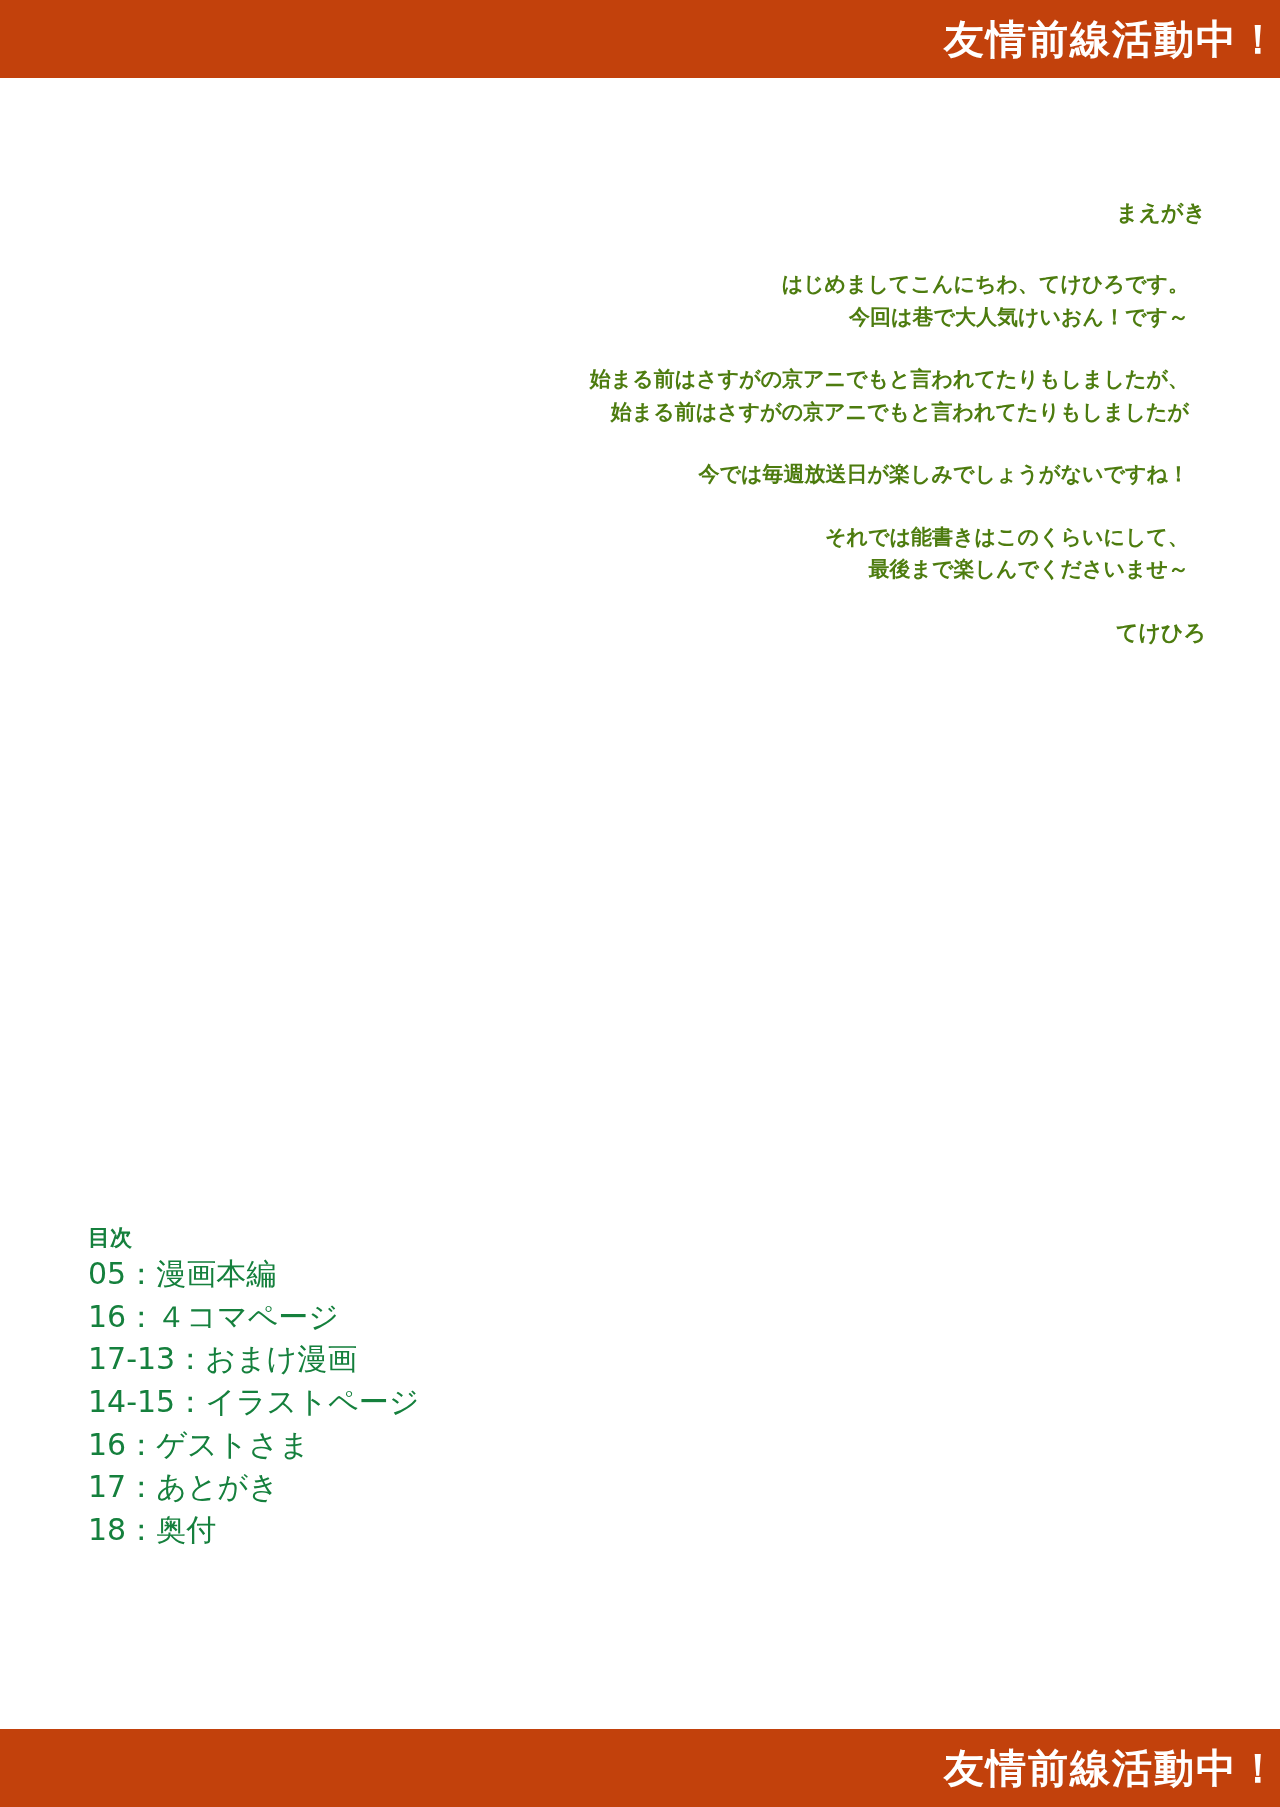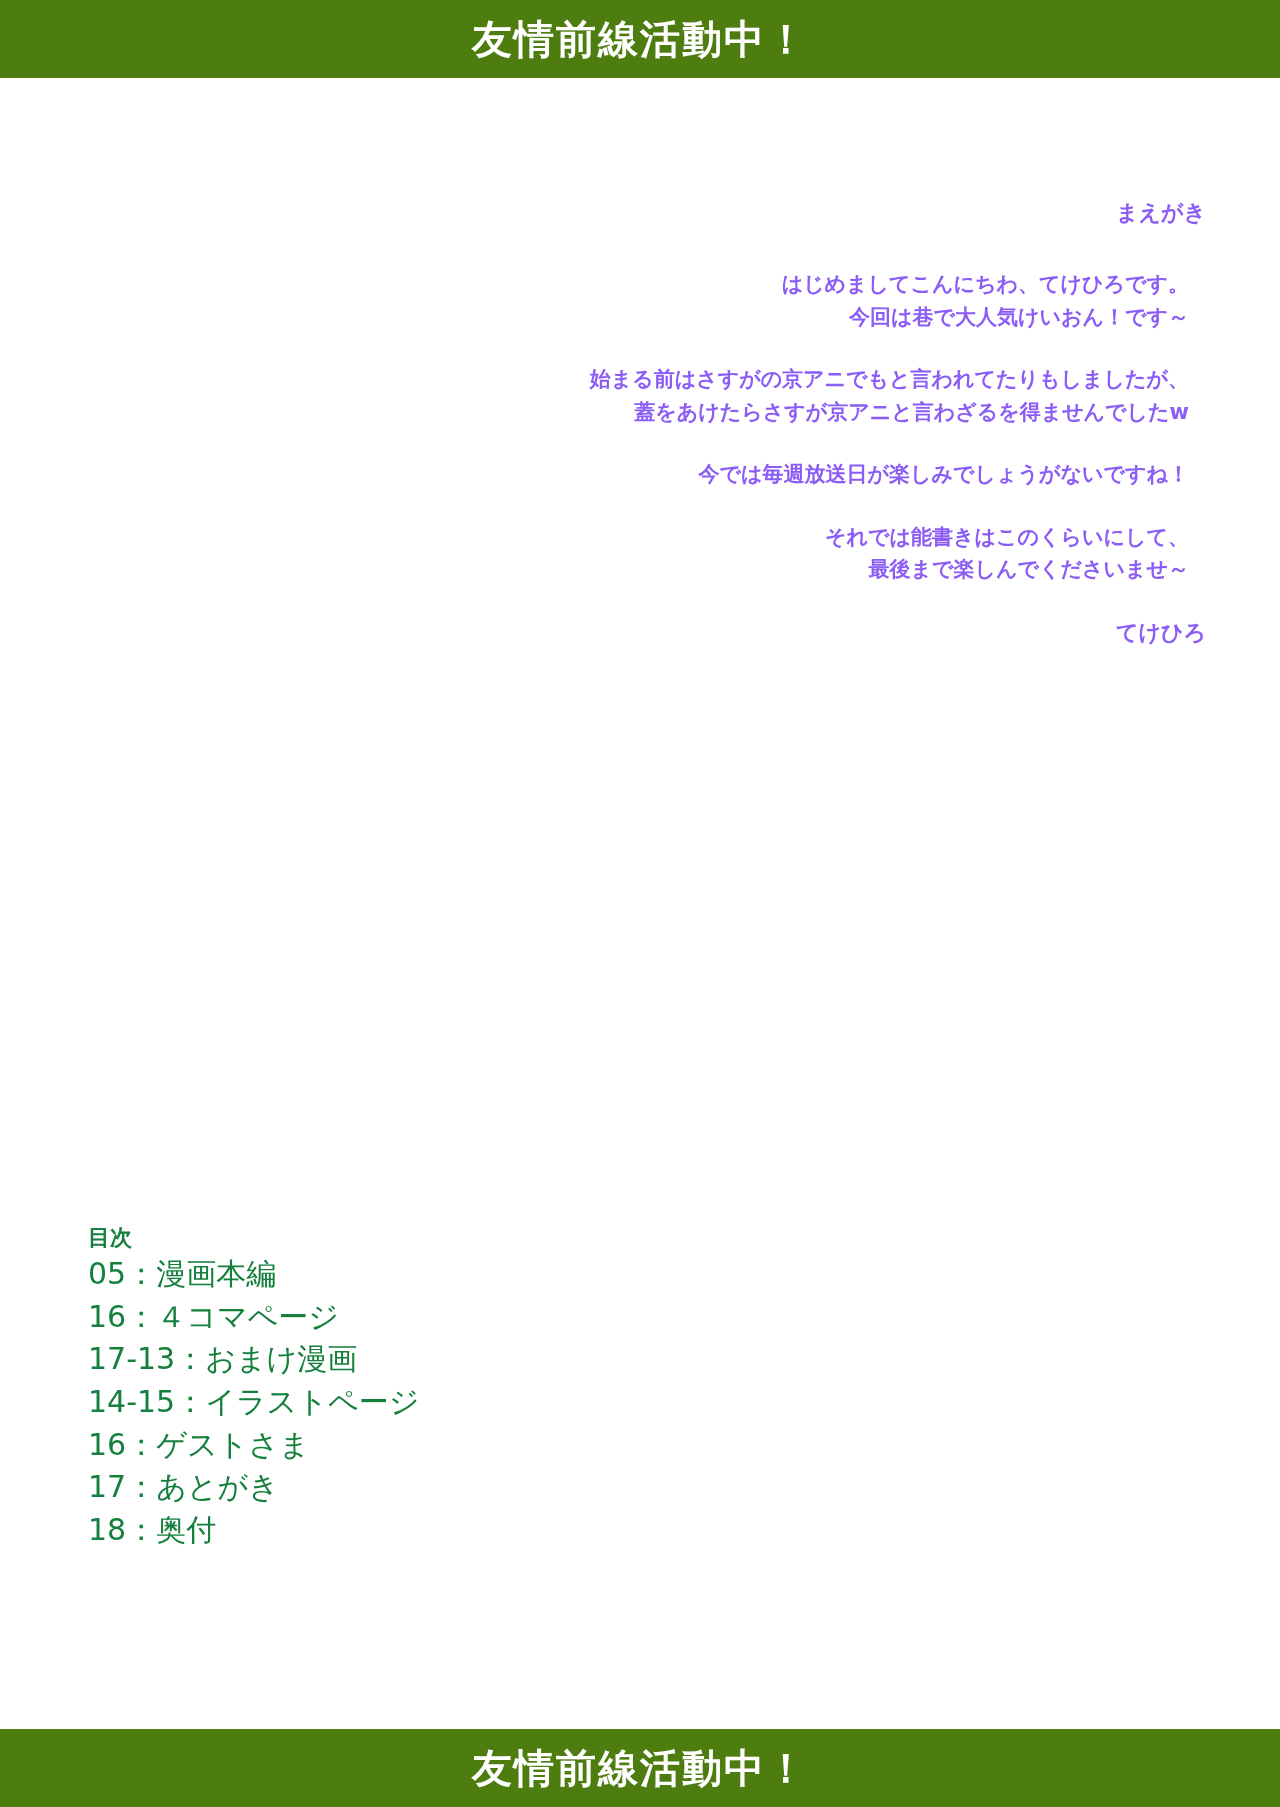--- a/index.html
+++ b/index.html
@@ -13,25 +13,25 @@
     position: relative;
     font-family: "DejaVu Sans", "Liberation Sans", sans-serif;
     color: #000000;
     overflow: hidden;
   }
 
   .band {
     position: absolute;
     left: 0;
     width: 1280px;
-    background: #4d7c0f;
+    background: #c2410c;
     color: #ffffff;
     display: flex;
     align-items: center;
-    justify-content: center;
+    justify-content: flex-end;
   }
   .band-top {
     top: 0;
     height: 78px;
   }
   .band-bottom {
     bottom: 0;
     height: 78px;
   }
   .band-title {
@@ -46,21 +46,21 @@
 
   .preface {
     position: absolute;
     top: 196px;
     right: 74px;
     width: 720px;
     text-align: right;
     font-weight: 700;
     font-size: 21px;
     line-height: 1.55;
-    color: #8b5cf6;
+    color: #4d7c0f;
   }
   .preface-heading {
     font-size: 22px;
     font-weight: 700;
     margin-bottom: 38px;
   }
   .preface p {
     margin: 0 17px 30px 0;
   }
   .preface p:last-child {
@@ -105,21 +105,21 @@
 <div class="preface">
   <div class="preface-heading">まえがき</div>
 
   <p>
     <span class="line">はじめましてこんにちわ、てけひろです。</span>
     <span class="line">今回は巷で大人気けいおん！です～</span>
   </p>
 
   <p>
     <span class="line">始まる前はさすがの京アニでもと言われてたりもしましたが、</span>
-    <span class="line">蓋をあけたらさすが京アニと言わざるを得ませんでしたw</span>
+    <span class="line">始まる前はさすがの京アニでもと言われてたりもしましたが</span>
   </p>
 
   <p>
     <span class="line">今では毎週放送日が楽しみでしょうがないですね！</span>
   </p>
 
 
   <p>
     <span class="line">それでは能書きはこのくらいにして、</span>
     <span class="line">最後まで楽しんでくださいませ～</span>

